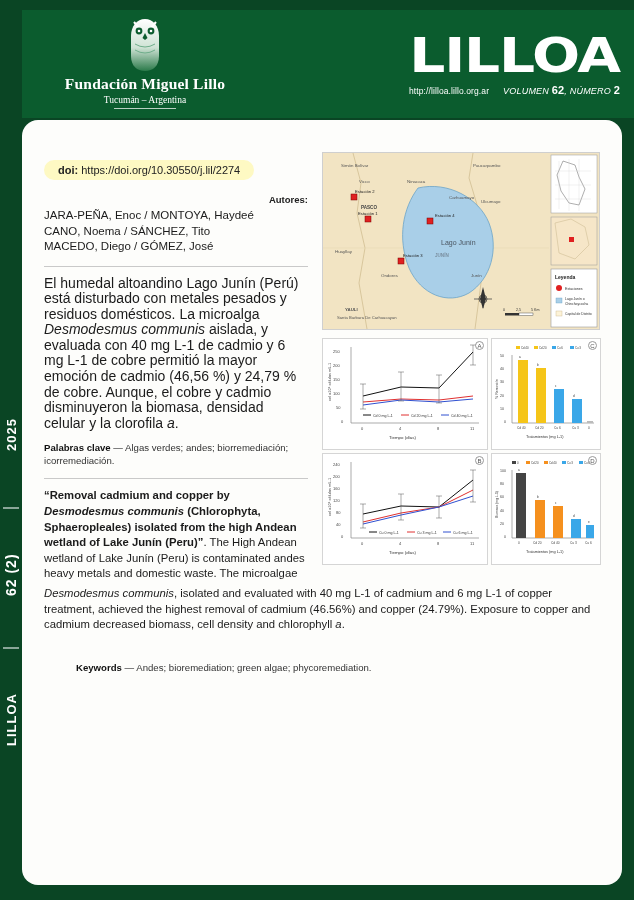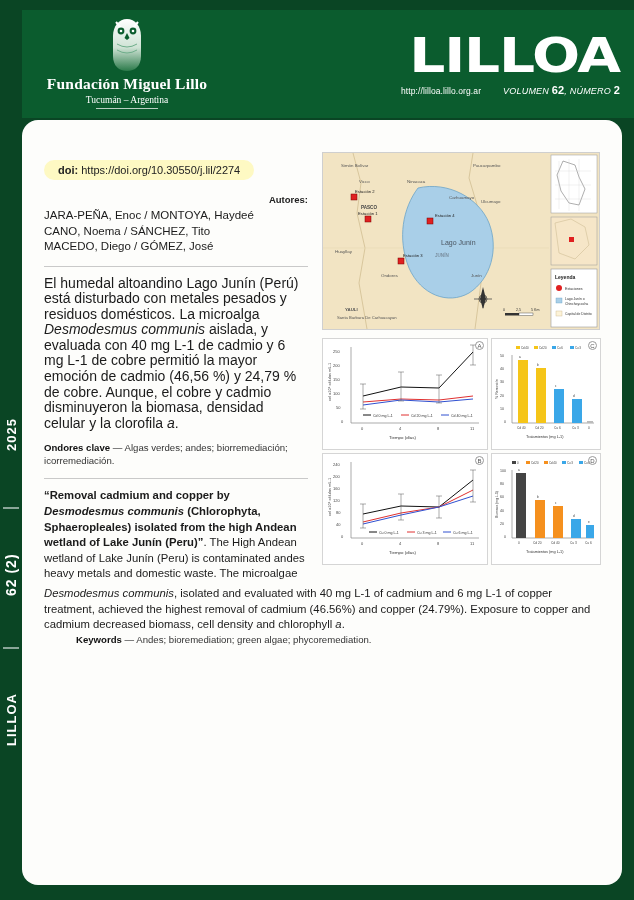--- a/index.html
+++ b/index.html
@@ -20,33 +20,33 @@
     display: flex; align-items: center; justify-content: center;
     letter-spacing: 1px;
   }
   .spine-year  { top: 260px;  height: 120px; font-size: 13px; }
   .spine-vol   { top: 400px;  height: 120px; font-size: 14px; }
   .spine-name  { top: 540px;  height: 130px; font-size: 13px; }
   .spine-div { position: absolute; left: 3px; width: 16px; height: 2px; background: #8aa698; }
 
   
   .header { position: absolute; left: 22px; top: 10px; width: 612px; height: 108px; background: #0b5c2e; }
-  .brand { position: absolute; left: 0; top: 6px; width: 210px; text-align: center; color: #fff; }
+  .brand { position: absolute; left: 18px; top: 6px; width: 210px; text-align: center; color: #fff; }
   .owl { margin: 0 auto; display: block; }
   .brand-name { font-family: "Liberation Serif", serif; font-weight: bold; font-size: 15.5px; margin-top: 1px; letter-spacing: .2px; }
   .brand-sub { font-family: "Liberation Serif", serif; font-size: 9.5px; margin-top: 2px; }
   .brand-rule { width: 62px; height: 1px; background: #b9cfc2; margin: 3px auto 0; }
 
   .masthead { position: absolute; right: 14px; top: 22px; text-align: right; color: #fff; }
   .masthead-title {
     font-family: "DejaVu Sans", sans-serif; font-weight: bold;
     font-size: 48px; line-height: 46px; letter-spacing: -1px;
     transform: scaleX(1.18); transform-origin: right center;
   }
-  .masthead-meta { display: flex; align-items: baseline; justify-content: flex-end; gap: 22px; margin-top: 6px; }
+  .masthead-meta { display: flex; align-items: baseline; justify-content: flex-end; gap: 14px; margin-top: 6px; }
   .mast-url { font-size: 8.5px; letter-spacing: .1px; }
   .mast-vol { font-size: 9px; font-style: italic; font-weight: normal; letter-spacing: .2px; }
   .mast-vol b { font-size: 11px; font-style: normal; }
 
   
   .card {
     position: absolute; left: 22px; top: 120px; width: 600px; height: 765px;
     background: #fdfdfb; border-radius: 16px; padding: 18px 22px 0 22px;
   }
 
@@ -159,21 +159,21 @@
           <div>MACEDO, Diego / GÓMEZ, José</div>
         </div>
 
         <div class="hr"></div>
 
         <div class="abs-es">
           <span>El humedal altoandino Lago Junín (Perú) está disturbado con metales pesados y residuos domésticos. La microalga </span><span class="ital">Desmodesmus communis</span><span> aislada, y evaluada con 40 mg L-1 de cadmio y 6 mg L-1 de cobre permitió la mayor emoción de cadmio (46,56 %) y 24,79 % de cobre. Aunque, el cobre y cadmio disminuyeron la biomasa, densidad celular y la clorofila </span><span class="ital">a</span><span>.</span>
         </div>
 
         <div class="kw">
-          <b>Ondores clave</b><span> — </span><span>Algas verdes; andes; biorremediación; icorremediación.</span>
+          <b>Palabras clave</b><span> — </span><span>Algas verdes; andes; biorremediación; icorremediación.</span>
         </div>
 
         <div class="hr"></div>
 
         <div class="abs-en en-block">
           <span class="bold">“Removal cadmium and copper by </span><span class="bold ital">Desmodesmus communis</span><span class="bold"> (Chlorophyta, Sphaeropleales) isolated from the high Andean wetland of Lake Junín (Peru)”</span><span>. The High Andean wetland of Lake Junín (Peru) is contaminated andes heavy metals and domestic waste. The microalgae </span>
         </div>
       </div>
 
       <div class="col-right">
@@ -413,18 +413,18 @@
             </svg>
           </div>
         </div>
       </div>
     </div>
 
     <div class="abs-en en-wide" style="margin-top:4px;">
       <span class="ital">Desmodesmus communis</span><span>, isolated and evaluated with 40 mg L-1 of cadmium and 6 mg L-1 of copper treatment, achieved the highest removal of cadmium (46.56%) and copper (24.79%). Exposure to copper and cadmium decreased biomass, cell density and chlorophyll </span><span class="ital">a</span><span>.</span>
     </div>
 
-    <div class="kw" style="margin-top:0;padding-left:32px;">
+    <div class="kw" style="margin-top:28px;padding-left:32px;">
       <b>Keywords</b><span> — </span><span>Andes; bioremediation; green algae; phycoremediation.</span>
     </div>
 
   </div>
 </div>
 
 </body></html>

